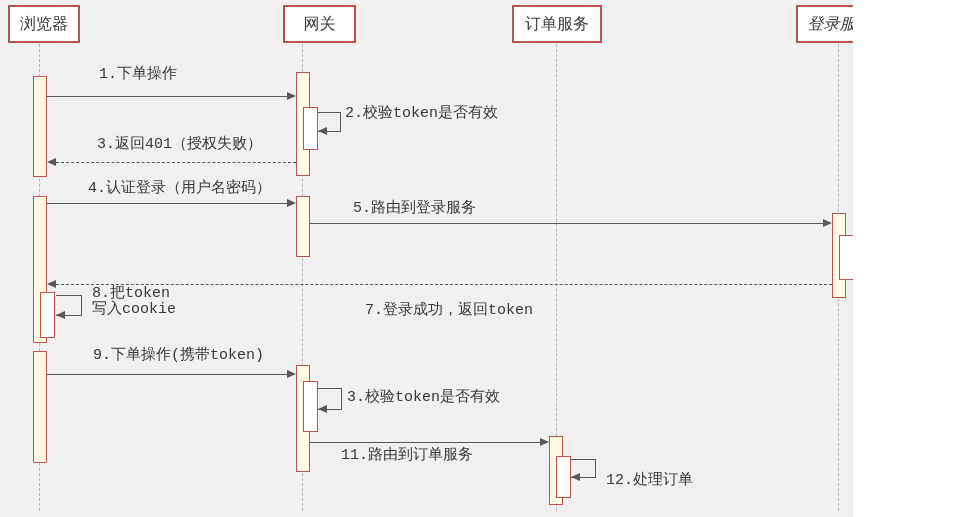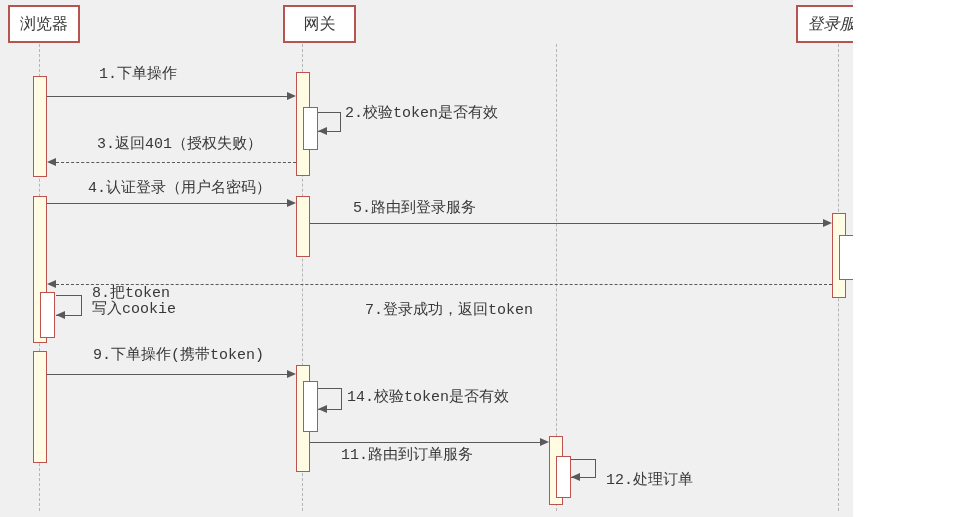--- a/index.html
+++ b/index.html
@@ -96,20 +96,23 @@
   <div class="lifeline" style="left:302px;top:44px;height:467px;"></div>
   <div class="lifeline" style="left:556px;top:44px;height:467px;"></div>
   <div class="lifeline" style="left:838px;top:44px;height:467px;"></div>
 
   <div class="participant" style="left:8px;width:72px;">
       <span>浏览器</span>
     </div>
   <div class="participant" style="left:267px;width:73px;margin-left:16px;">
       <span>网关</span>
     </div>
+  <div class="participant" style="left:512px;width:90px;">
+      <span>订单服务</span>
+    </div>
   <div class="participant" style="left:796px;width:87px;font-style:italic;">
       <span>登录服务</span>
     </div>
 
   <div class="activation" style="left:33px;top:76px;height:101px;"></div>
   <div class="activation" style="left:33px;top:196px;height:147px;"></div>
   <div class="activation" style="left:33px;top:351px;height:112px;"></div>
 
   <div class="activation" style="left:296px;top:72px;height:104px;"></div>
   <div class="activation" style="left:296px;top:196px;height:61px;"></div>
@@ -156,21 +159,21 @@
   <div class="arrow-l" style="left:56px;top:311px;"></div>
   <div class="msg-label" style="left:92px;top:286px;">8.把token
 写入cookie</div>
 
   <div class="msg-line" style="left:47px;top:374px;width:240px;"></div>
   <div class="arrow-r" style="left:287px;top:370px;"></div>
   <div class="msg-label" style="left:93px;top:348px;">9.下单操作(携带token)</div>
 
   <div class="self-loop" style="left:318px;top:388px;width:24px;height:22px;"></div>
   <div class="arrow-l" style="left:318px;top:405px;"></div>
-  <div class="msg-label" style="left:347px;top:390px;">14.校验token是否有效</div>
+  <div class="msg-label" style="left:347px;top:390px;">3.校验token是否有效</div>
 
   <div class="msg-line" style="left:310px;top:442px;width:230px;"></div>
   <div class="arrow-r" style="left:540px;top:438px;"></div>
   <div class="msg-label" style="left:341px;top:420px;margin-top:28px;">11.路由到订单服务</div>
 
   <div class="self-loop" style="left:571px;top:459px;width:25px;height:19px;"></div>
   <div class="arrow-l" style="left:571px;top:473px;"></div>
   <div class="msg-label" style="left:606px;top:473px;">12.处理订单</div>
 
   <div class="white-strip"></div>

